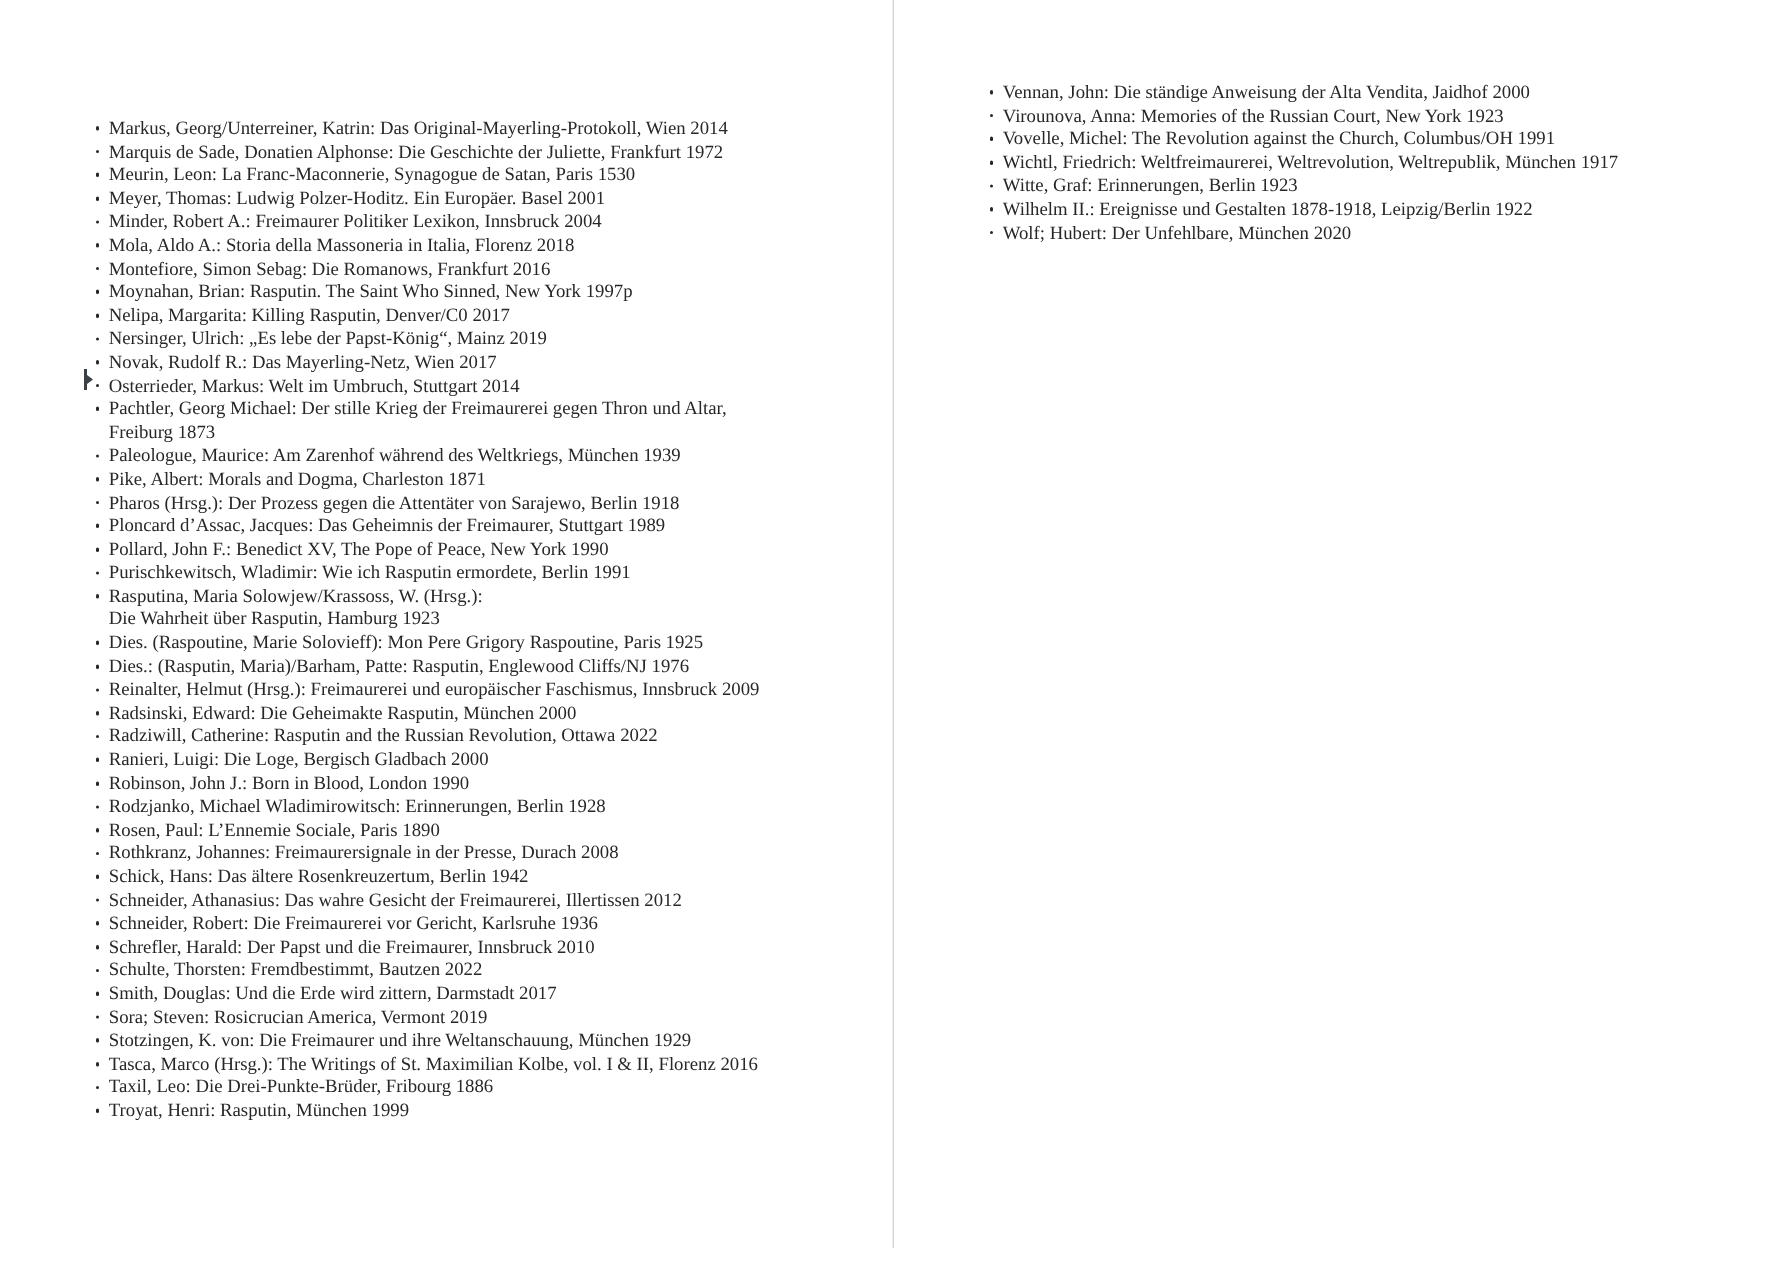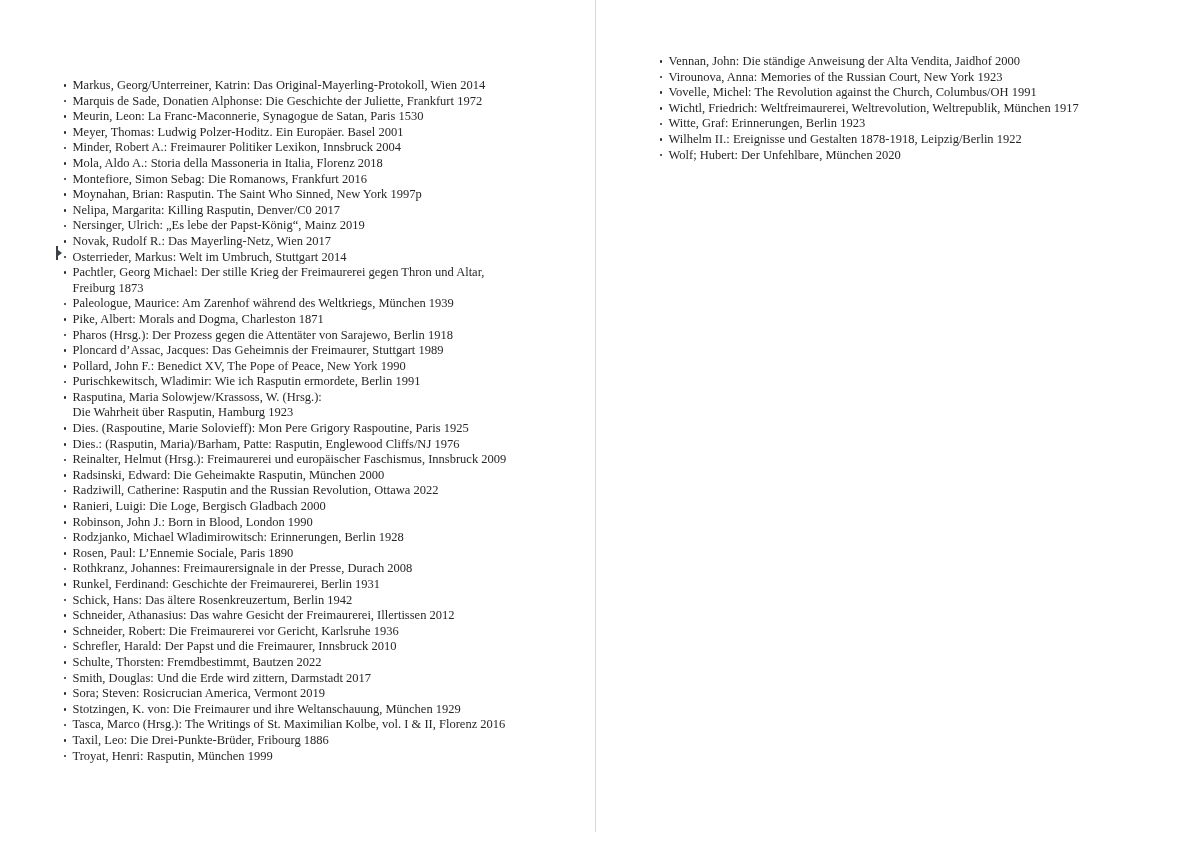--- a/index.html
+++ b/index.html
@@ -127,21 +127,20 @@
       <li class="bib-item">Ranieri, Luigi: Die Loge, Bergisch Gladbach 2000</li>
 
       <li class="bib-item">Robinson, John J.: Born in Blood, London 1990</li>
 
       <li class="bib-item">Rodzjanko, Michael Wladimirowitsch: Erinnerungen, Berlin 1928</li>
 
       <li class="bib-item">Rosen, Paul: L’Ennemie Sociale, Paris 1890</li>
 
       <li class="bib-item">Rothkranz, Johannes: Freimaurersignale in der Presse, Durach 2008</li>
 
-      <li class="bib-item">Runkel, Ferdinand: Geschichte der Freimaurerei, Berlin 1931</li>
 
       <li class="bib-item">Schick, Hans: Das ältere Rosenkreuzertum, Berlin 1942</li>
 
       <li class="bib-item">Schneider, Athanasius: Das wahre Gesicht der Freimaurerei, Illertissen 2012</li>
 
       <li class="bib-item">Schneider, Robert: Die Freimaurerei vor Gericht, Karlsruhe 1936</li>
 
       <li class="bib-item">Schrefler, Harald: Der Papst und die Freimaurer, Innsbruck 2010</li>
 
       <li class="bib-item">Schulte, Thorsten: Fremdbestimmt, Bautzen 2022</li>

